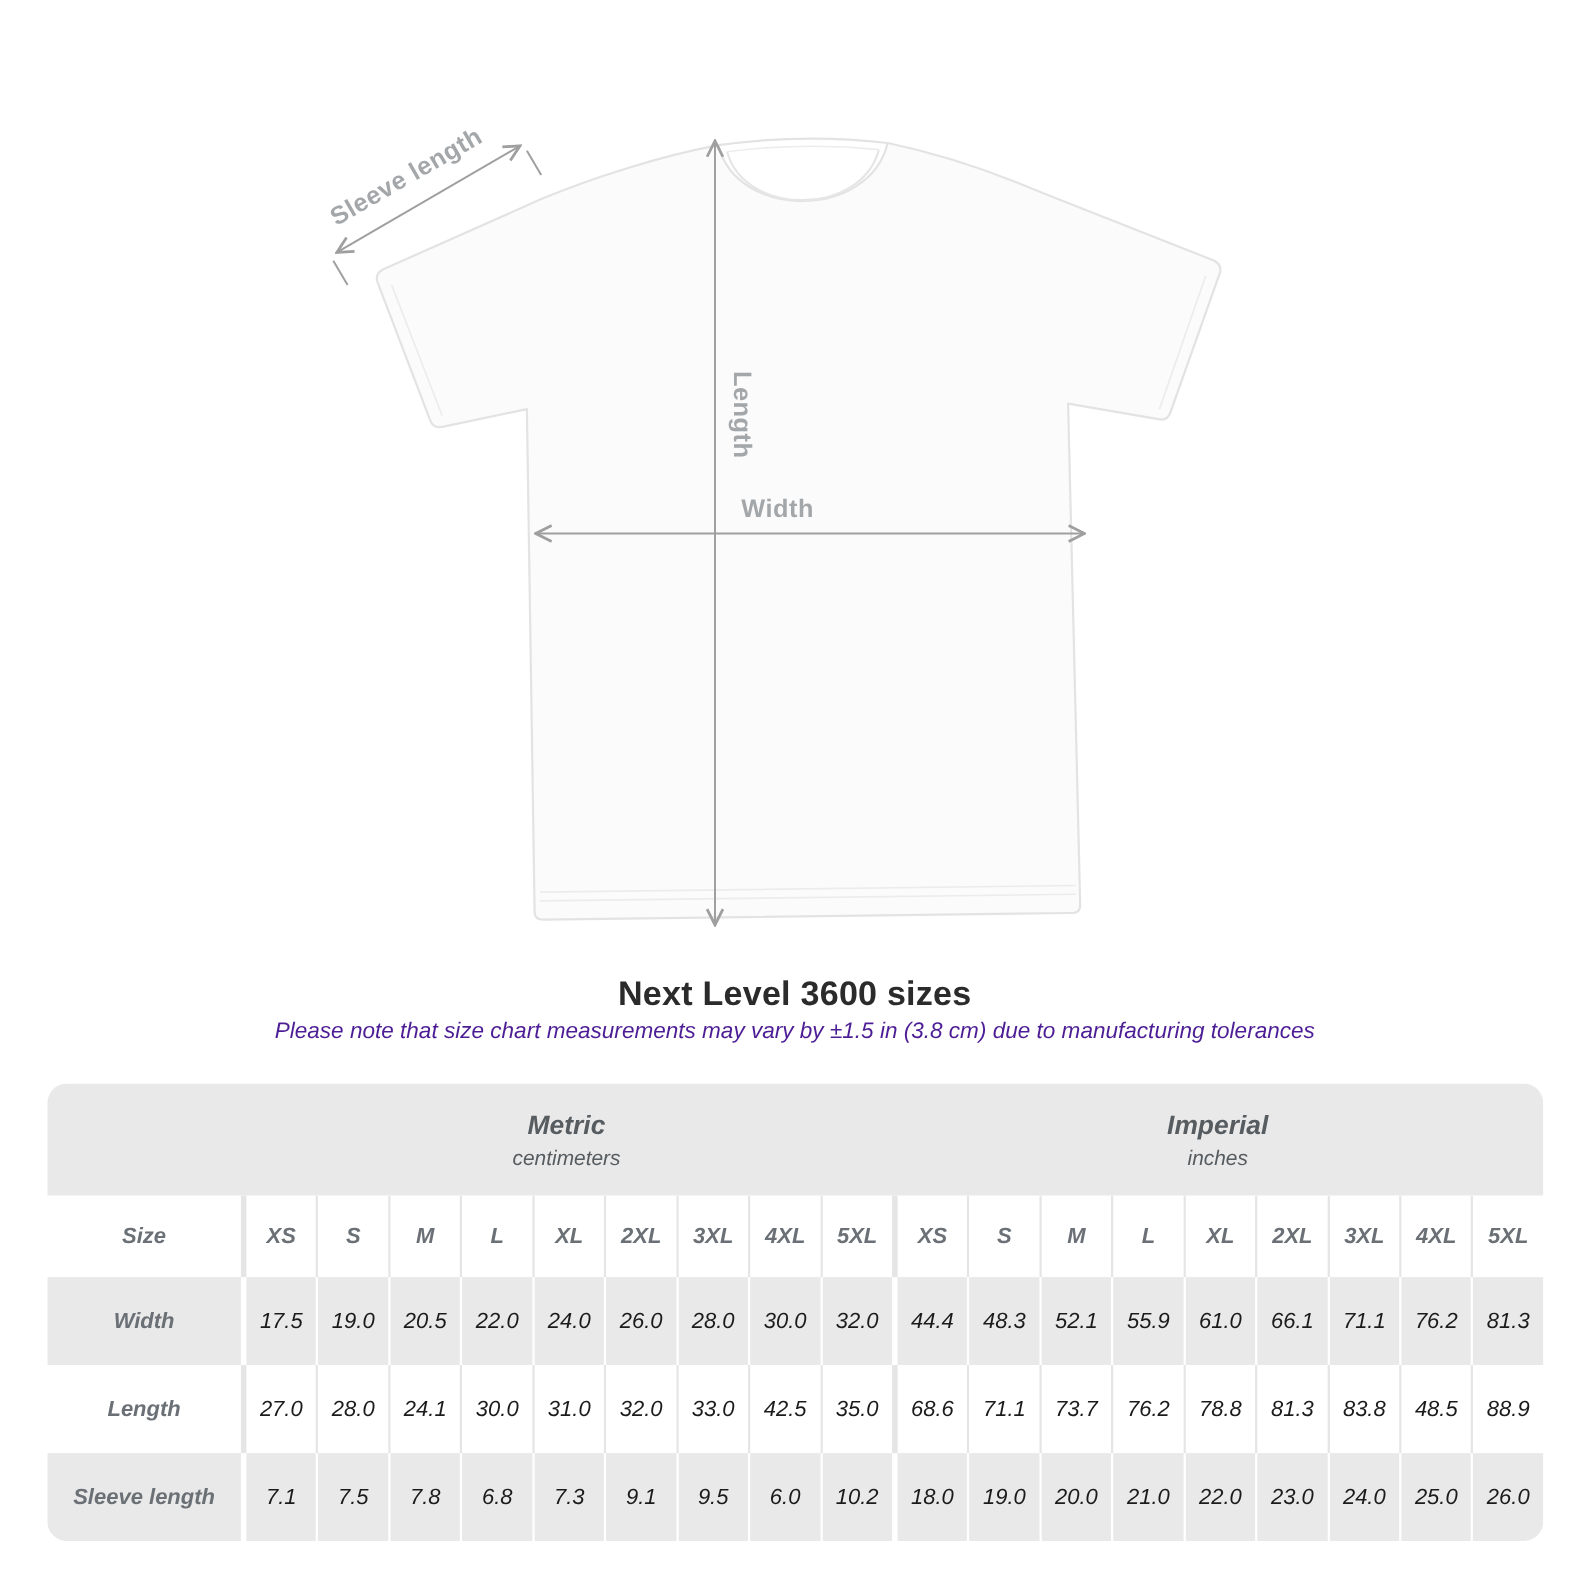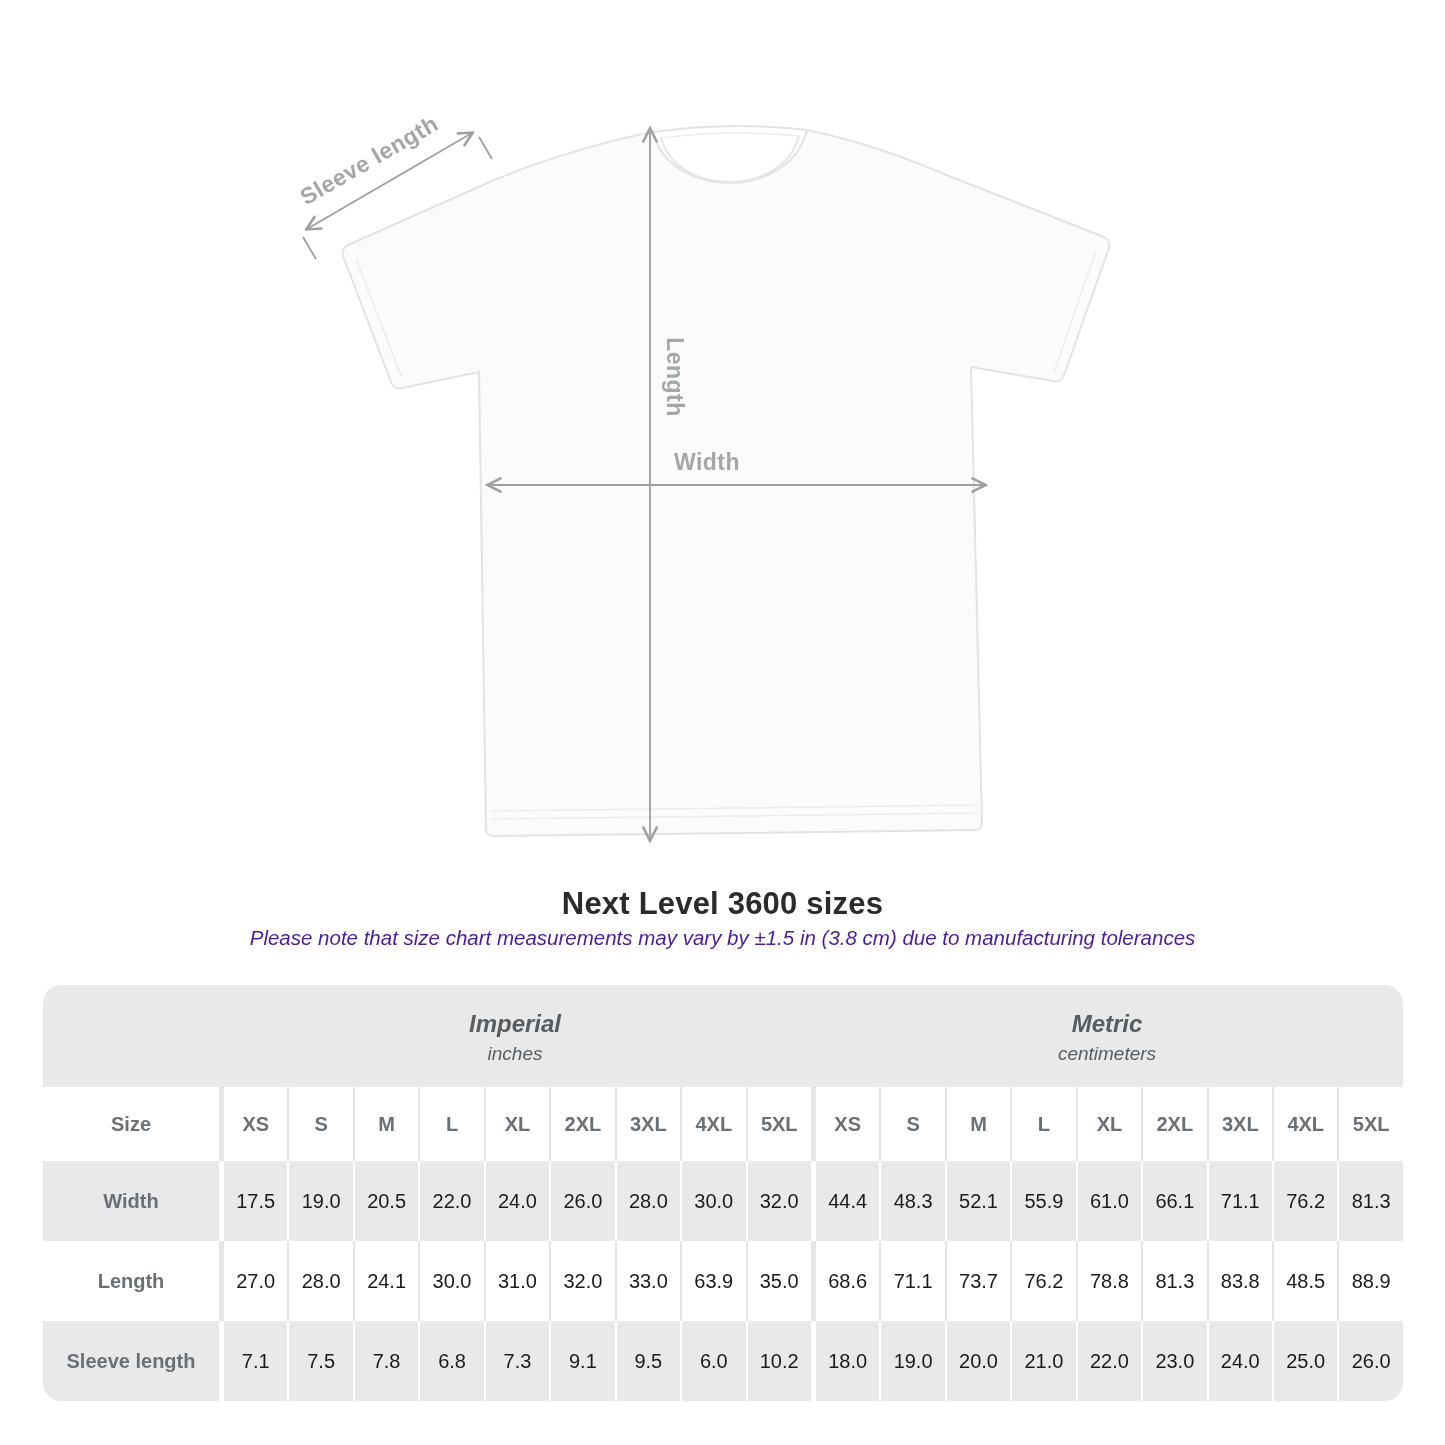--- a/index.html
+++ b/index.html
@@ -22,21 +22,21 @@
   
   .size-table{
     position:absolute;left:43px;top:985px;width:1360px;
     border-radius:18px;overflow:hidden;background:#ffffff;
   }
   .unit-band{display:flex;background:#e9e9e9;height:102px;}
   .unit-spacer{flex:0 0 176px;}
   .unit-group{flex:1 1 0;display:flex;flex-direction:column;align-items:center;justify-content:center;gap:5px;padding-top:2px;}
   .unit-label{font-size:24px;font-weight:bold;font-style:italic;color:#565c60;}
   .unit-sub{font-size:19px;font-style:italic;color:#565c60;}
-  .trow{display:flex;height:80px;background:#ffffff;}
+  .trow{display:flex;height:80px;background:#ffffff;font-style:italic;}
   .trow.header-sizes{height:74px;}
   .trow.dark{background:#e9e9e9;}
   .cell{
     flex:1 1 0;box-sizing:border-box;display:flex;align-items:center;justify-content:center;
     font-size:20px;color:#1b1b1b;border-left:2px solid transparent;
   }
   .trow.light .cell{border-left-color:#e5e5e5;}
   .trow.dark  .cell{border-left-color:#ffffff;}
   .cell.group-start{border-left-width:5px;text-align:right;}
   .cell.label-cell{flex:0 0 176px;border-left:0 !important;font-weight:bold;color:#6a7075;}
@@ -94,26 +94,26 @@
   </svg>
 
   <div class="page-title">Next Level 3600 sizes</div>
   <div class="page-subtitle">Please note that size chart measurements may vary by ±1.5 in (3.8 cm) due to manufacturing tolerances</div>
 
   <div class="size-table">
 
     <div class="unit-band">
       <div class="unit-spacer"></div>
       <div class="unit-group">
+        <div class="unit-label">Metric</div>
+        <div class="unit-sub">centimeters</div>
+      </div>
+      <div class="unit-group">
         <div class="unit-label">Imperial</div>
         <div class="unit-sub">inches</div>
-      </div>
-      <div class="unit-group">
-        <div class="unit-label">Metric</div>
-        <div class="unit-sub">centimeters</div>
       </div>
     </div>
 
     <div class="trow header-sizes light">
       <div class="cell label-cell">Size</div>
 
     <div class="cell group-start">XS</div>
         <div class="cell">S</div>
         <div class="cell">M</div>
         <div class="cell">L</div>
@@ -158,21 +158,21 @@
         </div>
         <div class="trow light">
           <div class="cell label-cell">Length</div>
           <div class="cell group-start">27.0</div>
           <div class="cell">28.0</div>
           <div class="cell">24.1</div>
           <div class="cell">30.0</div>
           <div class="cell">31.0</div>
           <div class="cell">32.0</div>
           <div class="cell">33.0</div>
-          <div class="cell">63.9</div>
+          <div class="cell">42.5</div>
           <div class="cell">35.0</div>
           <div class="cell group-start">68.6</div>
           <div class="cell">71.1</div>
           <div class="cell">73.7</div>
           <div class="cell">76.2</div>
           <div class="cell">78.8</div>
           <div class="cell">81.3</div>
           <div class="cell">83.8</div>
           <div class="cell">48.5</div>
           <div class="cell">88.9</div>

